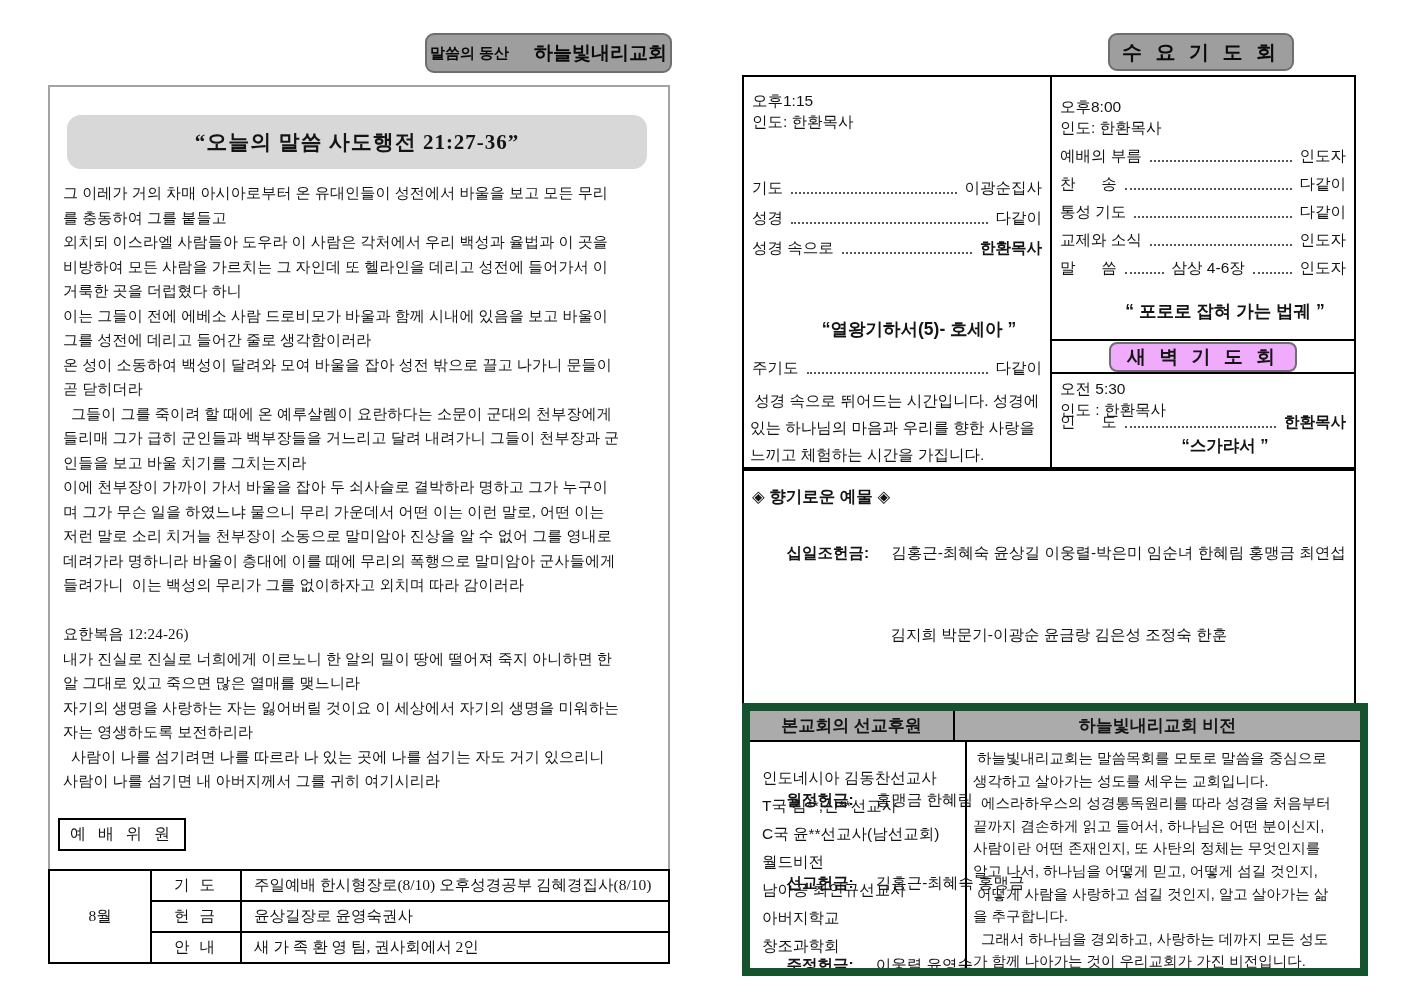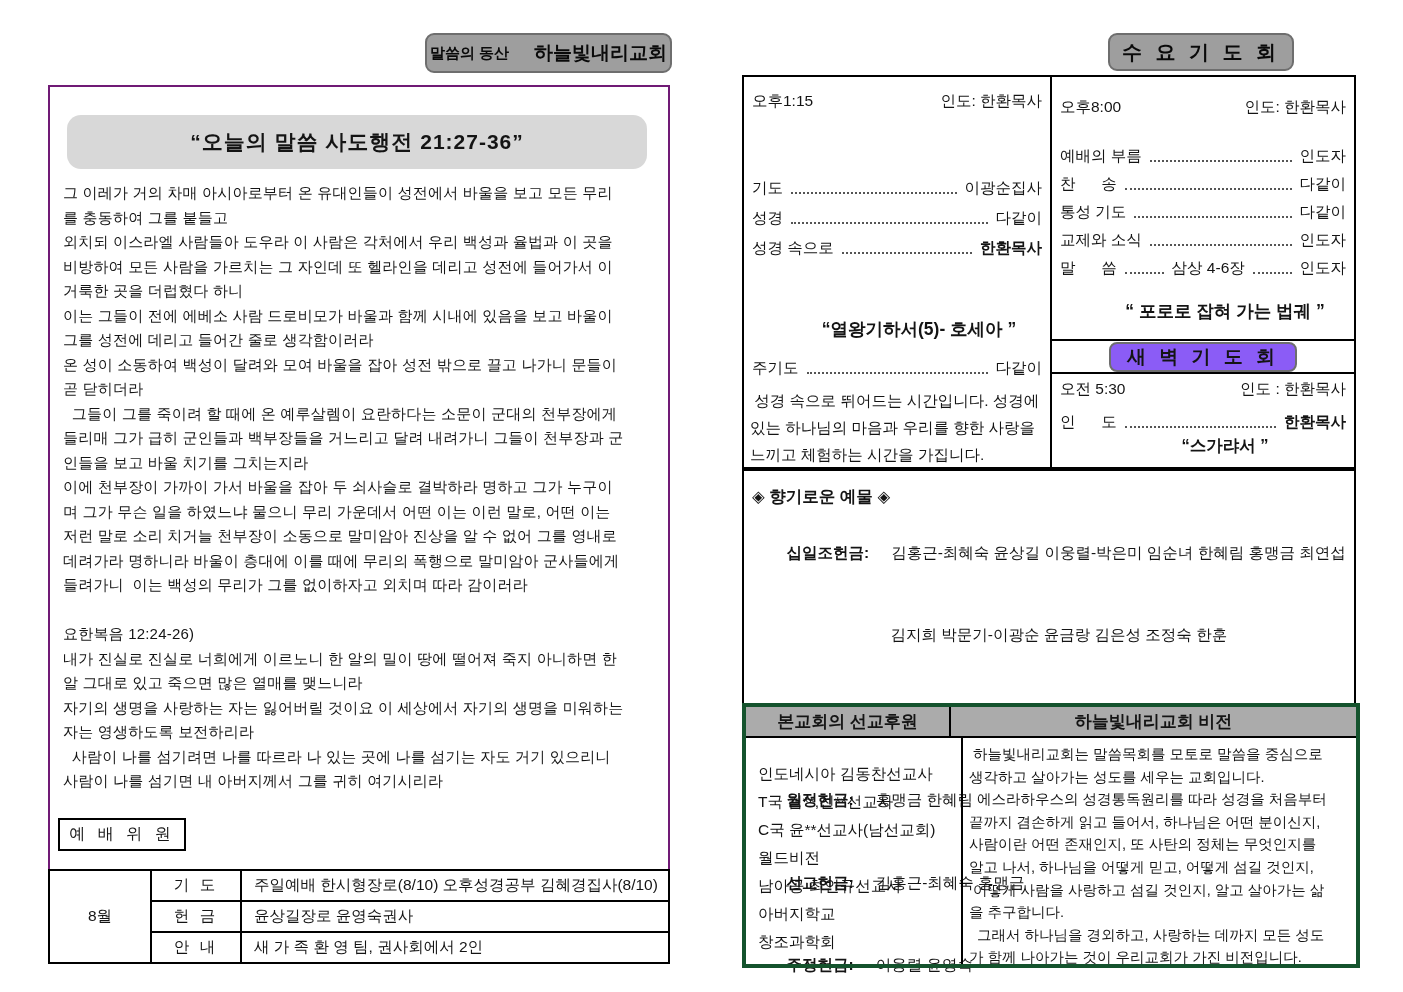--- a/index.html
+++ b/index.html
@@ -8,61 +8,61 @@
 
   
   .badge{position:absolute;background:#9e9e9e;border:2px solid #6e6e6e;border-radius:9px;
          display:flex;align-items:center;justify-content:center;font-weight:bold;color:#0a0a0a;}
   .badge-top{left:425px;top:33px;width:243px;height:36px;font-size:19px;gap:25px;}
   .badge-top .small{font-size:15px;}
   .badge-class{left:793px;top:33px;width:222px;height:34px;font-size:21px;letter-spacing:2px;}
   .badge-wed{left:1108px;top:33px;width:182px;height:34px;font-size:20px;letter-spacing:4px;}
 
   
-  .page-left{position:absolute;left:48px;top:85px;width:618px;height:875px;border:2px solid #701a75;}
+  .page-left{position:absolute;left:48px;top:85px;width:618px;height:875px;border:2px solid #a3a3a3;font-family:Liberation Serif, serif;}
   .title-box{position:absolute;left:17px;top:28px;width:580px;height:54px;background:#d8d8d8;
              border-radius:14px;display:flex;align-items:center;justify-content:center;
              font-weight:bold;font-size:21px;letter-spacing:1px;}
   .scripture{position:absolute;left:13px;top:94px;width:592px;font-size:15px;line-height:24.5px;
              white-space:pre-wrap;letter-spacing:0.2px;}
   .committee-box{position:absolute;left:8px;top:731px;width:124px;height:29px;border:2px solid #000;
                  display:flex;align-items:center;justify-content:center;font-size:16px;letter-spacing:4px;}
   .ltable{position:absolute;left:-2px;bottom:-2px;width:622px;border-collapse:collapse;table-layout:fixed;}
   .ltable td{border:2px solid #000;height:29px;font-size:15.5px;padding:0 6px;}
   .ltable .c-month{width:88px;text-align:center;}
   .ltable .c-role{width:76px;text-align:center;letter-spacing:3px;}
   .ltable .c-val{padding-left:12px;}
 
   
   .two-col{position:absolute;left:742px;top:75px;width:610px;height:390px;border:2px solid #000;}
   .col{position:absolute;top:0;height:100%;}
   .col-left{left:0;width:306px;border-right:2px solid #000;}
   .col-right{left:308px;width:302px;}
-  .timerow{position:absolute;left:8px;right:8px;display:flex;justify-content:space-between;font-size:15.5px;}
+  .timerow{position:absolute;left:8px;right:8px;display:flex;justify-content:space-between;font-size:15.5px;flex-direction:column;}
   .rows{position:absolute;left:8px;right:8px;}
   .dotrow{display:flex;align-items:flex-end;font-size:15.5px;}
   .dotrow .lbl{white-space:pre;}
   .dotrow .dots{flex:1;border-bottom:2px dotted #555;margin:0 8px 5px;}
   .dotrow .v{white-space:pre;}
   .strong{font-weight:bold;}
   .theme{position:absolute;left:0;right:0;text-align:center;font-weight:bold;font-size:17.5px;white-space:pre;padding-left:44px;}
   .desc{position:absolute;left:6px;right:4px;font-size:15.5px;line-height:27px;white-space:pre-wrap;}
   .dawn-strip{position:absolute;left:0;right:0;top:262px;height:31px;border-top:2px solid #000;
               border-bottom:2px solid #000;display:flex;align-items:center;justify-content:center;}
-  .dawn-badge{background:#8b5cf6;border:2px solid #6e6e6e;border-radius:8px;padding:0 16px;
+  .dawn-badge{background:#f0abfc;border:2px solid #6e6e6e;border-radius:8px;padding:0 16px;
               font-weight:bold;font-size:19px;letter-spacing:4px;height:26px;display:flex;align-items:center;}
 
   .offer-box{position:absolute;left:742px;top:469px;width:610px;height:232px;border:2px solid #000;}
   .offer-inner{position:absolute;left:8px;top:10px;right:6px;}
   .offer-line{font-size:15.5px;line-height:27.5px;white-space:pre;}
   .offer-line .olbl{font-weight:bold;margin-right:22px;}
   .offer-line.cont{padding-left:104px;}
   .offer-title{font-weight:bold;font-size:16.5px;line-height:30px;}
 
-  .mission-table{position:absolute;left:742px;top:703px;width:610px;height:257px;border:4px solid #14532d;}
+  .mission-table{position:absolute;left:742px;top:703px;width:610px;height:257px;border:8px solid #14532d;}
   .mt-head{position:absolute;top:0;left:0;right:0;height:29px;display:flex;border-bottom:2px solid #000;}
   .mt-head .hcell{background:#ababab;display:flex;align-items:center;justify-content:center;
                   font-weight:bold;font-size:17px;}
   .mt-head .h-left{width:203px;border-right:2px solid #000;}
   .mt-head .h-right{flex:1;}
   .mt-body{position:absolute;top:31px;bottom:0;left:0;right:0;display:flex;}
   .mt-left{width:203px;border-right:2px solid #000;padding:22px 0 0 12px;font-size:15.5px;line-height:28px;}
   .mt-right{flex:1;padding:5px 6px 0 6px;font-size:14.5px;line-height:22.6px;white-space:pre-wrap;border-radius:28px;}
 </style>
 </head>

